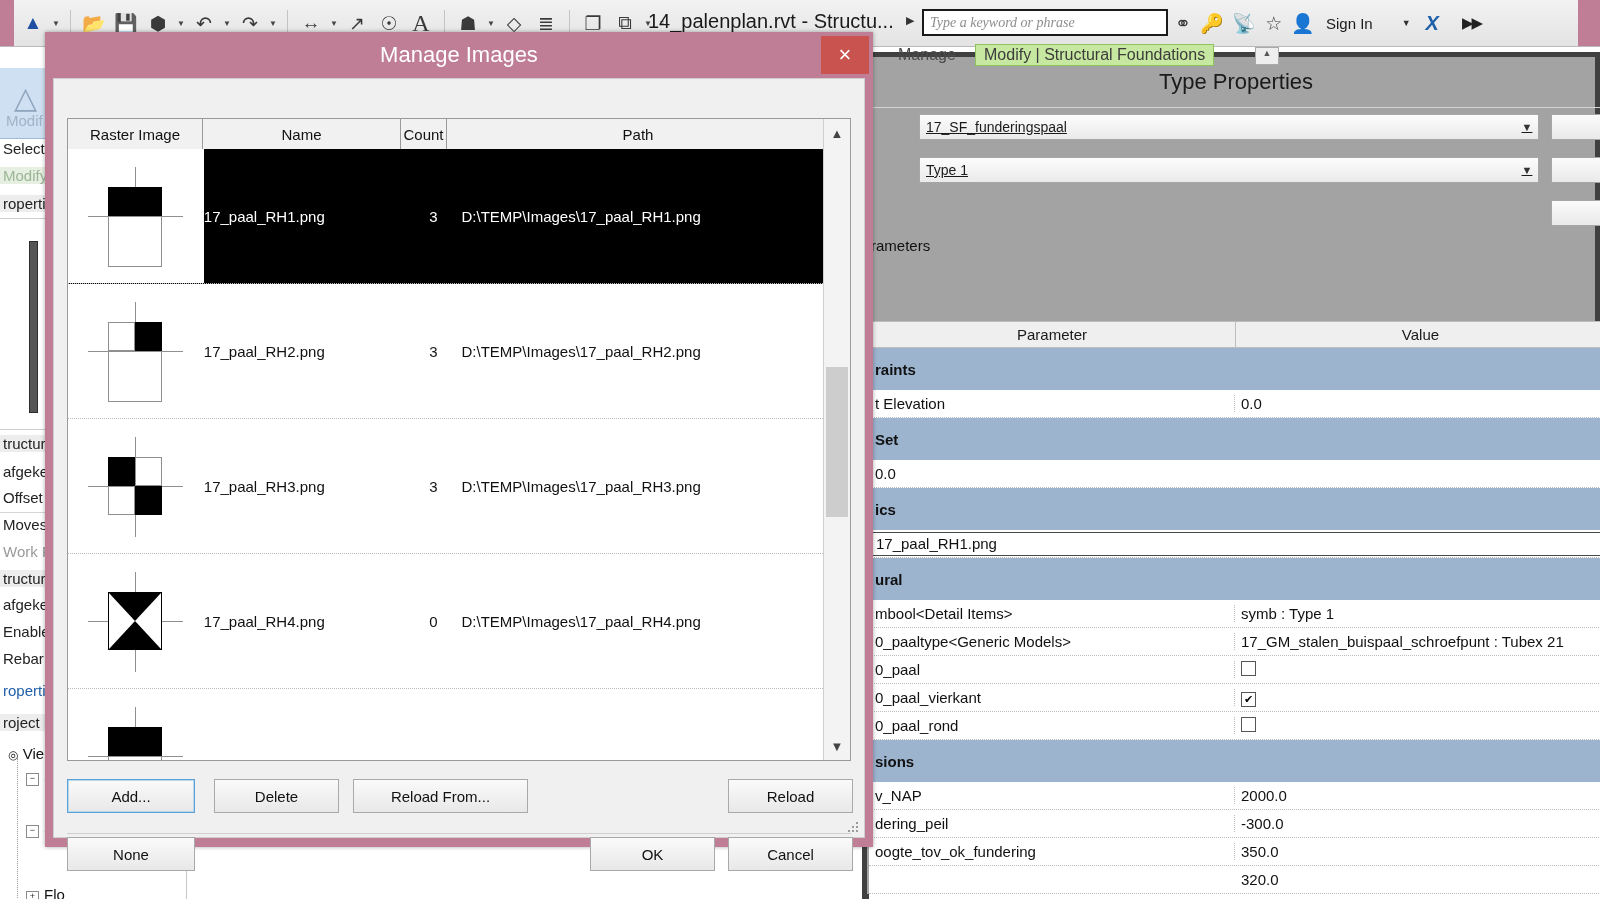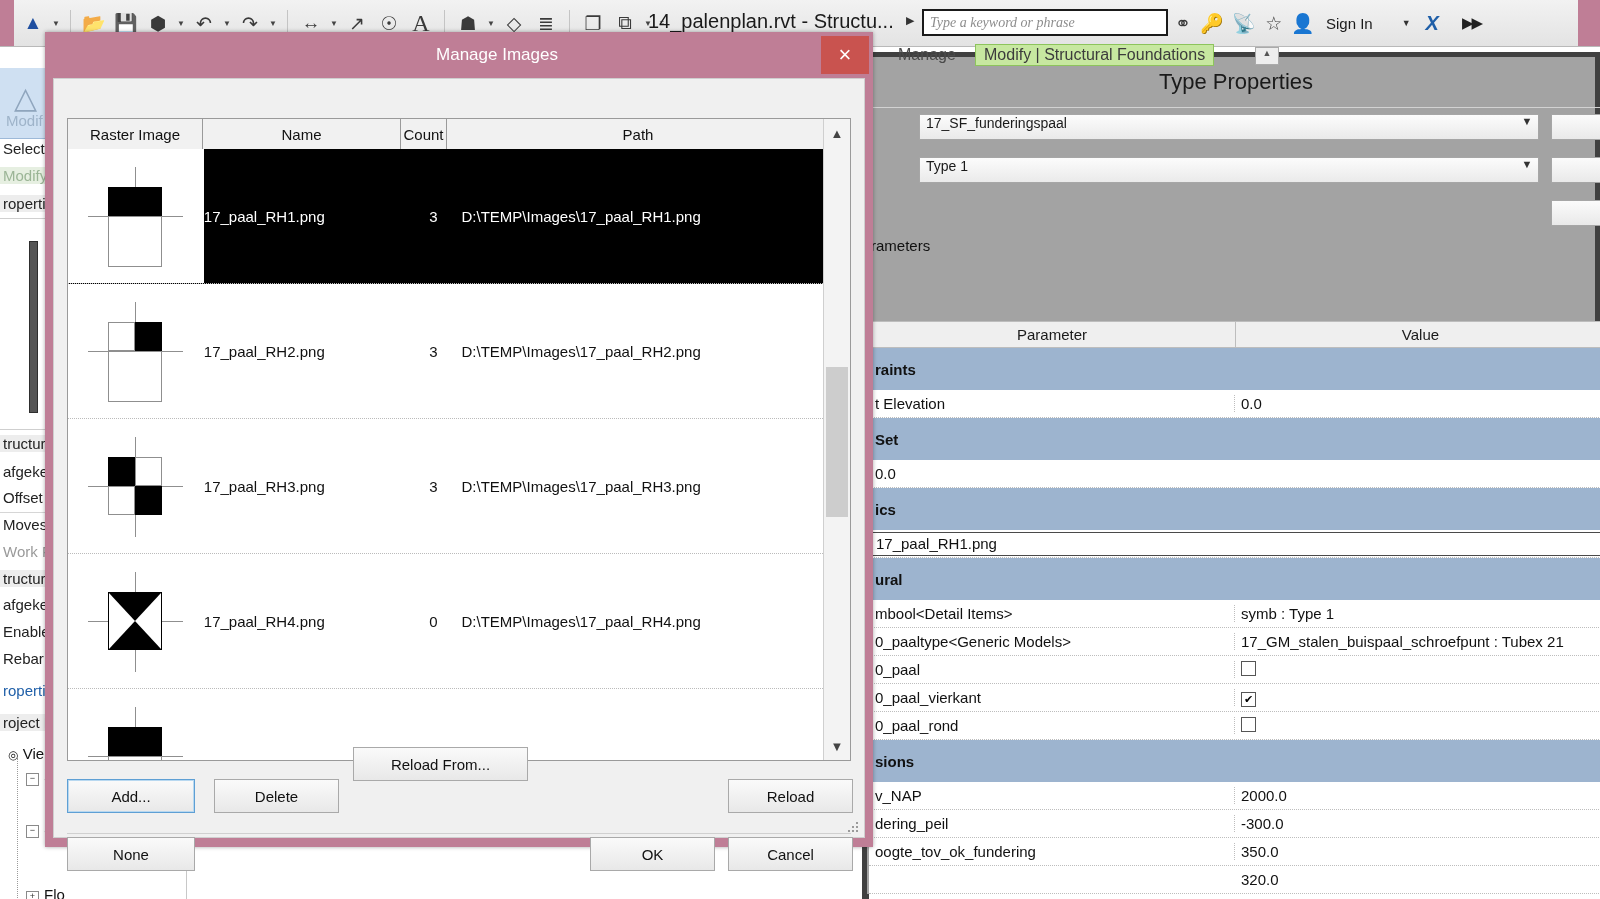--- a/index.html
+++ b/index.html
@@ -82,22 +82,22 @@
   .tp-panel {
     position:absolute; left:862px; top:52px; width:738px; height:847px;
     background:#a3a3a3; border:5px solid #404040; box-sizing:border-box;
   }
   .tp-title { position:absolute; top:12px; left:0; width:738px; text-align:center;
               font-size:22px; color:#1a1a1a; }
   .tp-titlebar-line { position:absolute; top:50px; left:0; width:738px; height:1px; background:#d2d2d2; }
 
   .tp-combo {
     position:absolute; height:26px; background:linear-gradient(#fcfcfc,#eaeaea);
-    border:1px solid #a6a6a6; box-sizing:border-box; display:flex; 
-    padding-left:6px; font-size:14px; color:#1a1a1a;
+    border:1px solid #a6a6a6; box-sizing:border-box; display:flex; align-items:center;
+    padding-left:6px; font-size:14px; color:#1a1a1a;text-decoration:underline;
   }
   .tp-combo .cv { flex:1; }
   .tp-combo .arrow { width:22px; text-align:center; font-size:11px; color:#333; }
   .tp-sidebtn {
     position:absolute; width:56px; height:26px; background:linear-gradient(#fbfbfb,#e9e9e9);
     border:1px solid #a6a6a6; box-sizing:border-box;
   }
   .tp-params-label { position:absolute; font-size:15px; color:#111; }
 
   .tp-table { position:absolute; left:2px; top:264px; width:736px; }
@@ -118,21 +118,21 @@
   .cbx { width:13px; height:13px; border:1px solid #555; background:#fff; display:inline-block;
          font-size:11px; line-height:12px; text-align:center; color:#000; }
 
   
   .dlg {
     position:absolute; left:45px; top:32px; width:828px; height:815px;
     background:#bf7e96; box-shadow:0 0 4px rgba(0,0,0,.35);
   }
   .dlg-title { position:absolute; left:0; top:0; width:828px; height:46px;
                display:flex; align-items:center; justify-content:center;
-               font-size:17px; color:#ffffff;padding-left:38px; }
+               font-size:22px; color:#ffffff; }
   .dlg-close { position:absolute; right:4px; top:4px; width:48px; height:38px; background:#c9534f;
                color:#fff; font-size:22px; display:flex; align-items:center; justify-content:center; }
   .dlg-body { position:absolute; left:8px; top:46px; width:812px; height:760px; background:#f0f0f0;
               border:1px solid #cfcfcf; box-sizing:border-box; }
 
   .grid-wrap { position:absolute; left:13px; top:39px; width:784px; height:643px;
                border:1px solid #9a9a9a; background:#fff; box-sizing:border-box; }
   .grid-hdr { display:flex; height:30px; background:#f1f1f1; border-bottom:1px solid #9a9a9a; }
   .grid-hdr div { display:flex; align-items:center; justify-content:center; font-size:15px; color:#111;
                   border-right:1px solid #9a9a9a; box-sizing:border-box; }
@@ -458,21 +458,21 @@
 
         <div class="list-sb">
           <div class="sb-up">▲</div>
           <div class="sb-thumb" style="top:248px;height:150px;"></div>
           <div class="sb-dn">▼</div>
         </div>
       </div>
 
       <div class="btn focus" style="left:13px; top:700px; width:128px; height:34px;">Add...</div>
       <div class="btn" style="left:160px; top:700px; width:125px; height:34px;">Delete</div>
-      <div class="btn" style="left:299px; top:668px; width:175px; height:34px;">Reload From...</div>
+      <div class="btn" style="left:299px; top:700px; width:175px; height:34px;">Reload From...</div>
       <div class="btn" style="left:674px; top:700px; width:125px; height:34px;">Reload</div>
 
       <div class="dlg-sep" style="top:754px;"></div>
 
       <div class="btn" style="left:13px; top:758px; width:128px; height:34px;">None</div>
       <div class="btn" style="left:536px; top:758px; width:125px; height:34px;">OK</div>
       <div class="btn" style="left:674px; top:758px; width:125px; height:34px;">Cancel</div>
 
       <div class="resize-grip">
         <i style="left:8px;top:8px;"></i>

